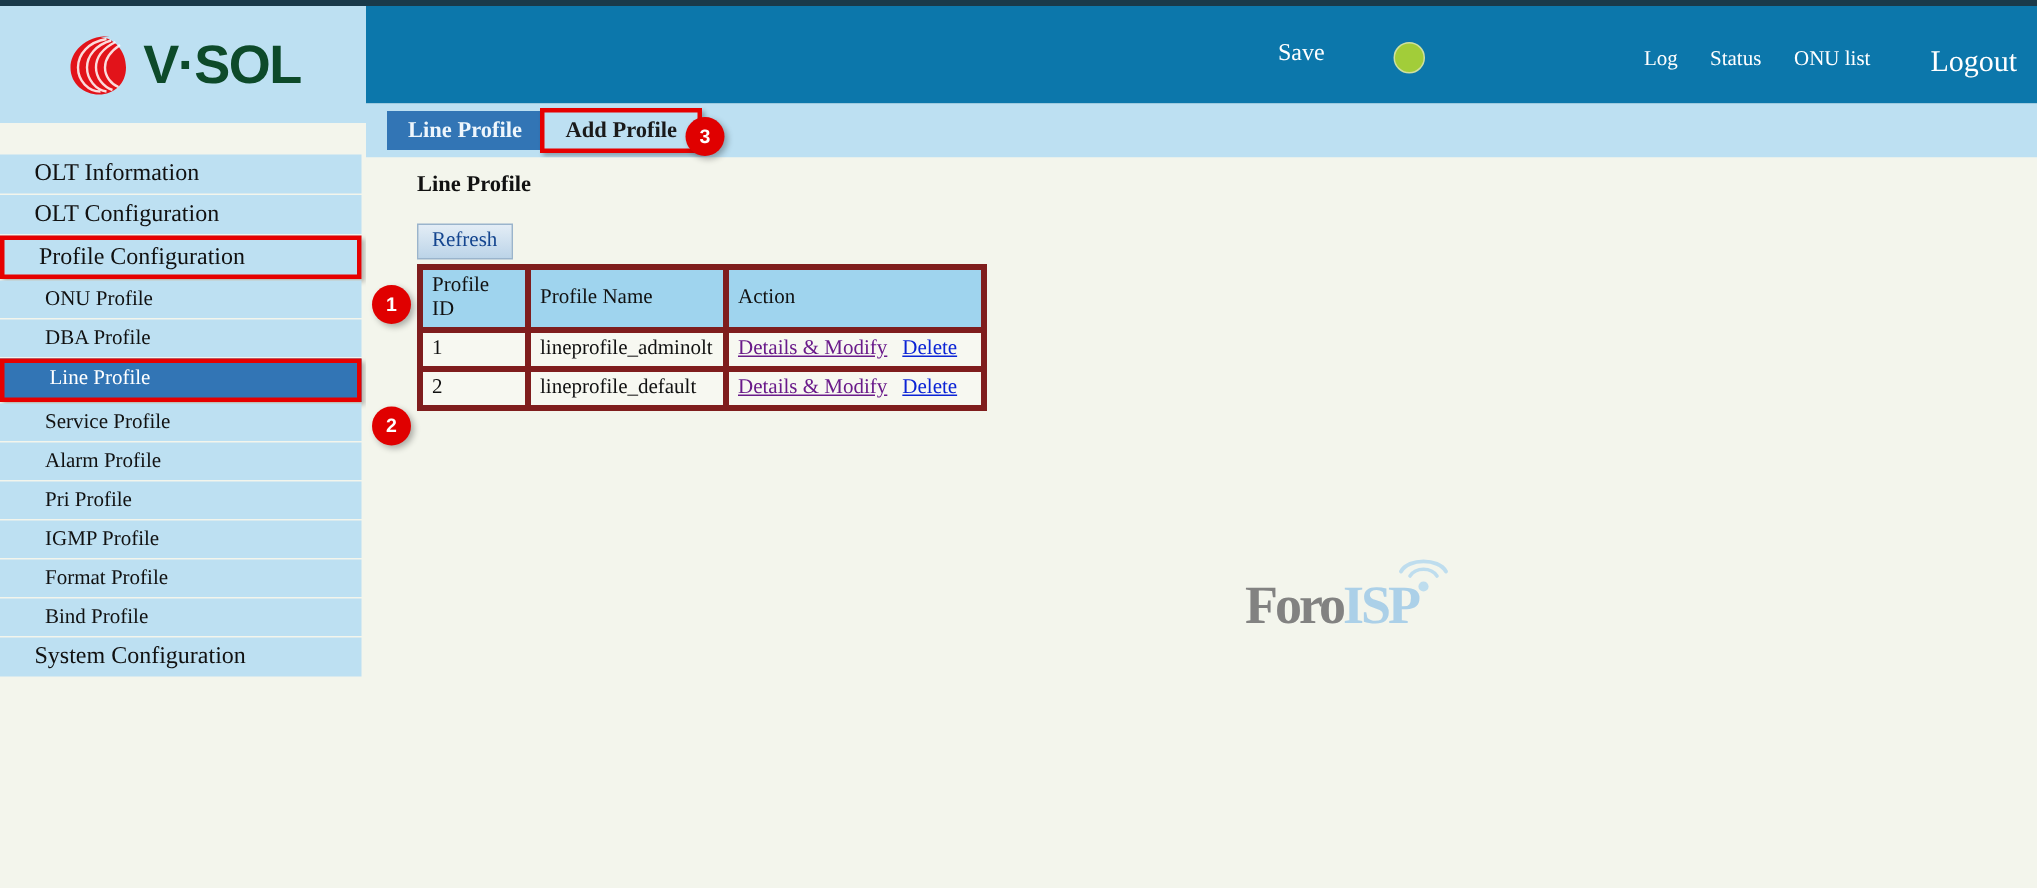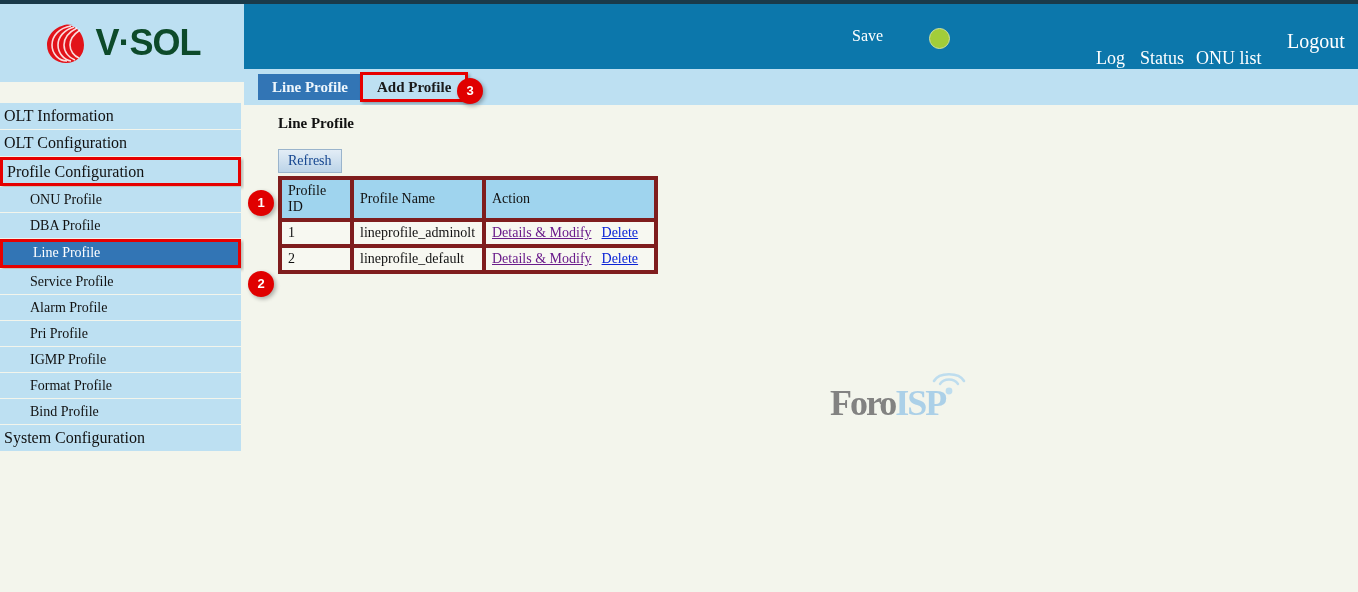--- a/index.html
+++ b/index.html
@@ -56,22 +56,22 @@
     font-family: "Liberation Serif", serif;
     cursor: pointer;
   }
   .hdr-dot {
     position: absolute; left: 685px; top: 24px;
     width: 21px; height: 21px; border-radius: 50%;
     background: #a2cd39;
     border: 1px solid #cfe0a0;
   }
   .hdr-link {
-    position: absolute; top: 44px;
-    color: #ffffff; font-size: 18px;
+    position: absolute; top: 28px;
+    color: #ffffff; font-size: 14px;
     font-family: "Liberation Serif", serif;
     cursor: pointer;
   }
   .hdr-log    { left: 852px; }
   .hdr-status { left: 896px; }
   .hdr-onulist{ left: 952px; }
   .hdr-logout { left: 1043px; top: 26px; font-size: 20px; }
 
   
   .tabbar {
@@ -115,21 +115,21 @@
   }
   .nav-item {
     position: relative;
     height: 26px;
     line-height: 26px;
     margin-bottom: 1px;
     background: #bde0f2;
     color: #111;
     font-size: 16px;
     font-family: "Liberation Serif", serif;
-    padding-left: 4px;
+    padding-left: 23px;
     cursor: pointer;
     width: 241px;
   }
   .nav-sub {
     font-size: 14px;
     padding-left: 30px;
     height: 25px;
     line-height: 25px;
   }
   .nav-selected {

